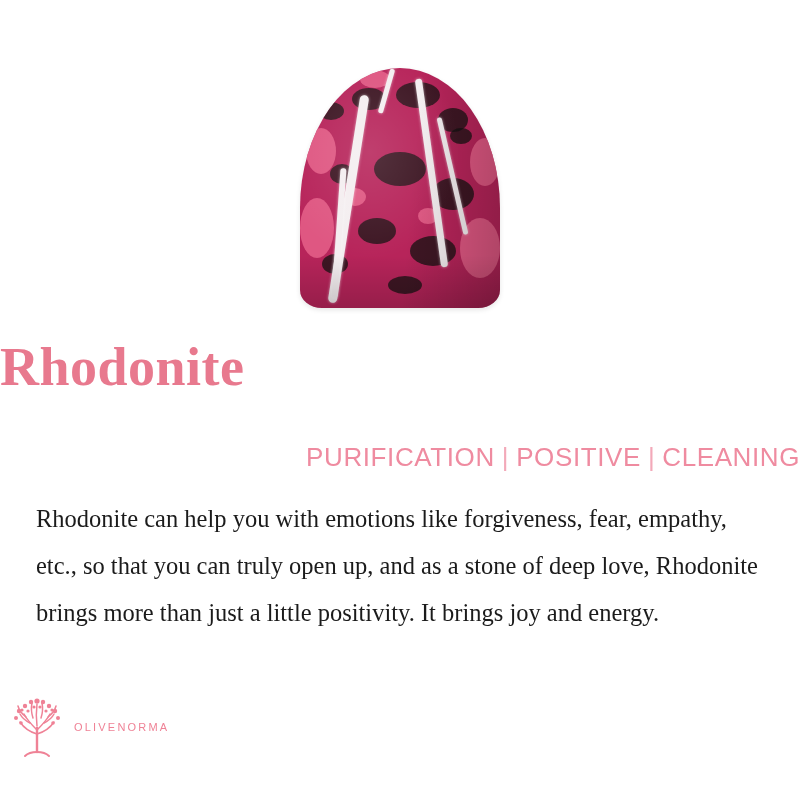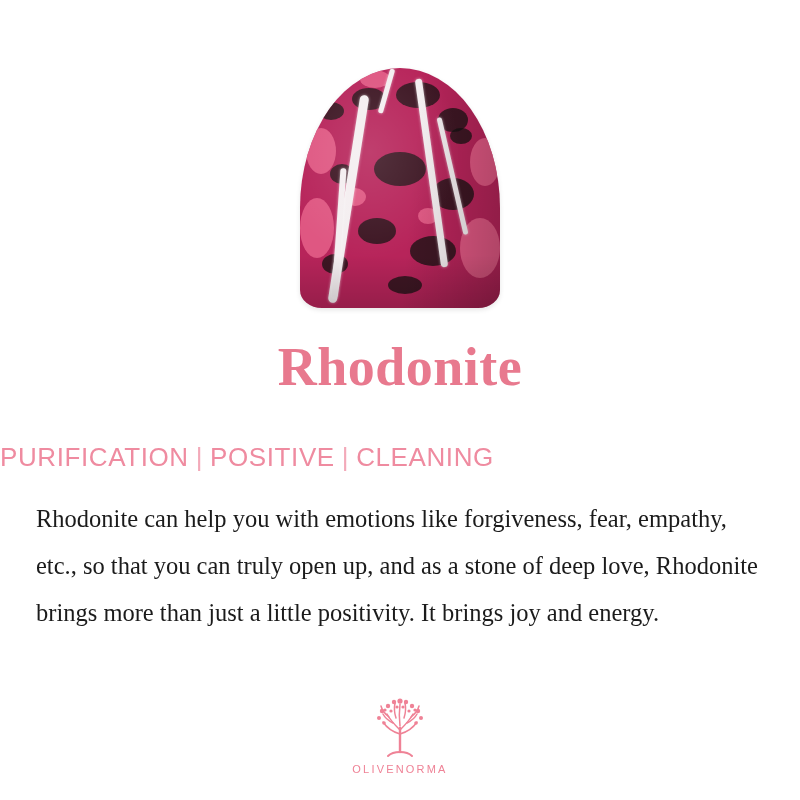--- a/index.html
+++ b/index.html
@@ -78,33 +78,33 @@
       linear-gradient(95deg, rgba(0,0,0,0) 55%, rgba(0,0,0,0.22) 100%),
       linear-gradient(0deg, rgba(0,0,0,0.18) 0%, rgba(0,0,0,0) 22%);
   }
 
   
   .title {
     position: absolute;
     top: 336px;
     left: 0;
     width: 800px;
-    text-align: center;
+    text-align: left;
     font-family: "Liberation Serif", serif;
     font-size: 54px;
     font-weight: 700;
     color: #e8798e;
     letter-spacing: 0.5px;
   }
   .keywords {
     position: absolute;
     top: 442px;
     left: 0;
     width: 800px;
-    text-align: left;
+    text-align: right;
     font-family: "Liberation Sans", sans-serif;
     font-size: 26px;
     color: #ef8ba0;
     letter-spacing: 0.6px;
   }
   .keywords .sep {
     color: #f3a9b9;
     padding: 0 7px;
   }
   .desc {
@@ -119,21 +119,21 @@
     color: #1b1b1b;
   }
 
   
   .logo {
     position: absolute;
     top: 690px;
     left: 0;
     width: 800px;
     display: flex;
-    flex-direction: column;
+    flex-direction: row;
     align-items: center;
   }
   .logo svg { display: block; }
   .logo .brand {
     margin-top: 1px;
     font-family: "Liberation Sans", sans-serif;
     font-size: 11px;
     letter-spacing: 2.2px;
     color: #ef8296;
   }

